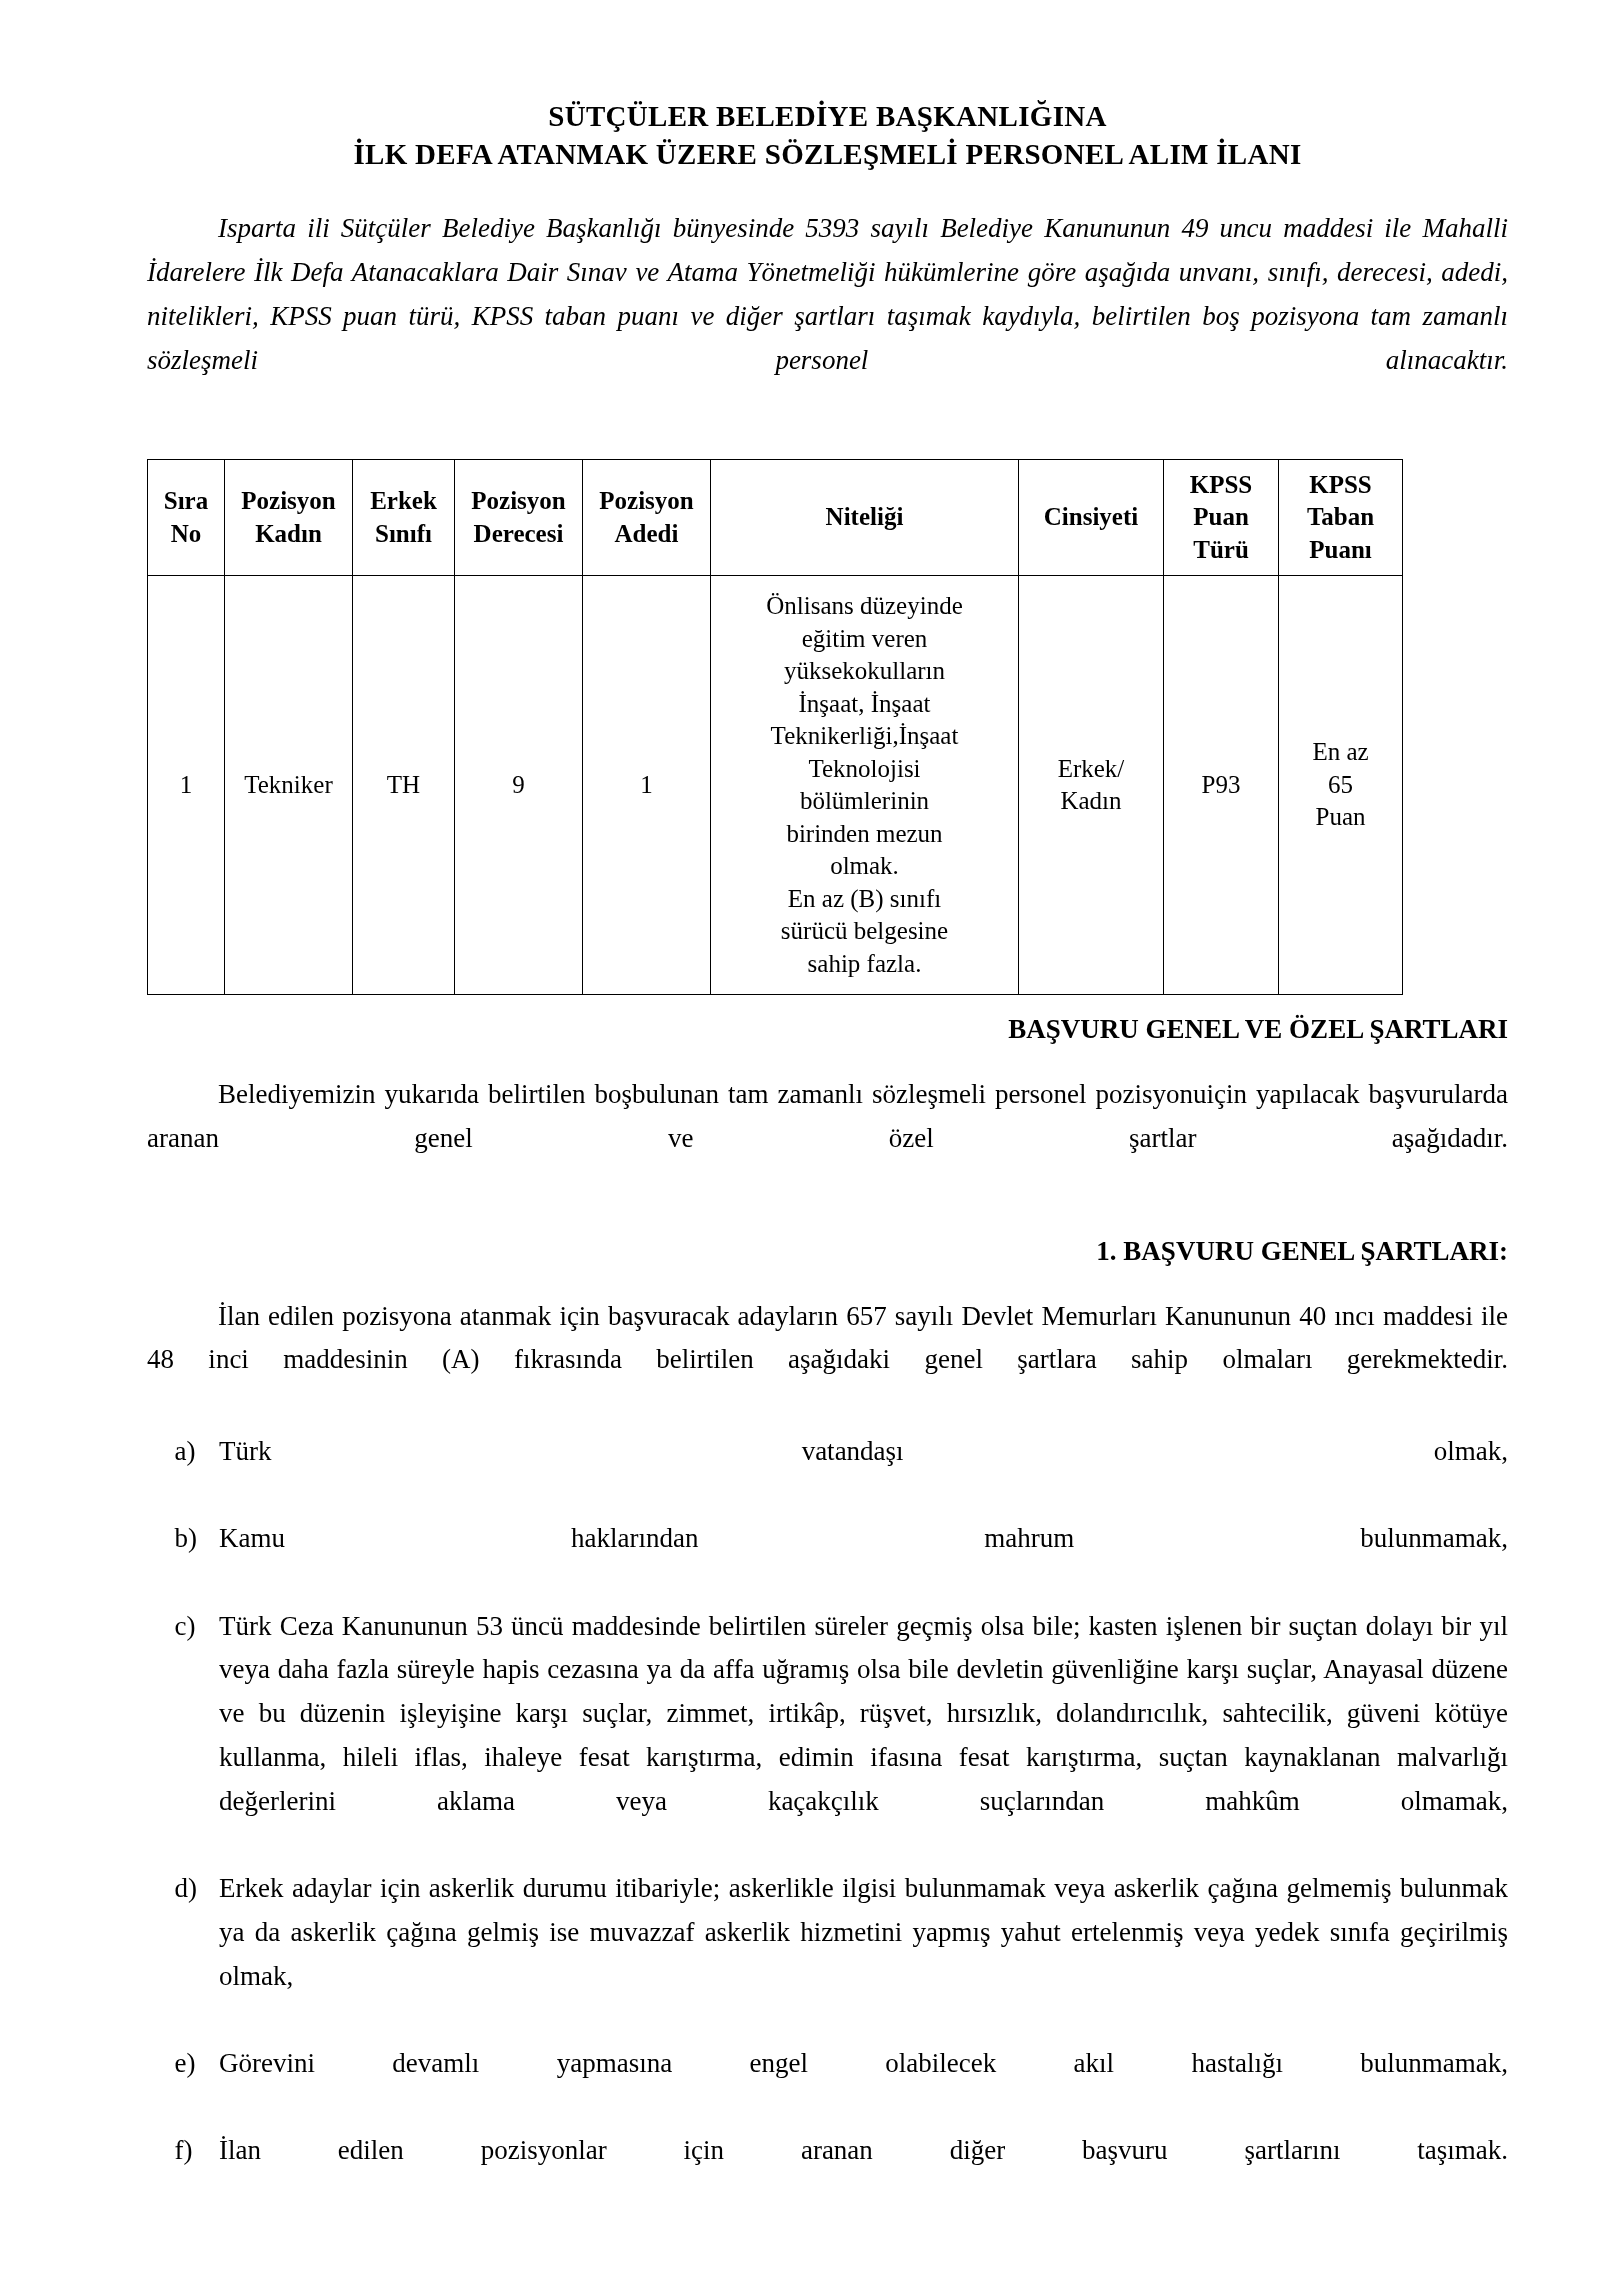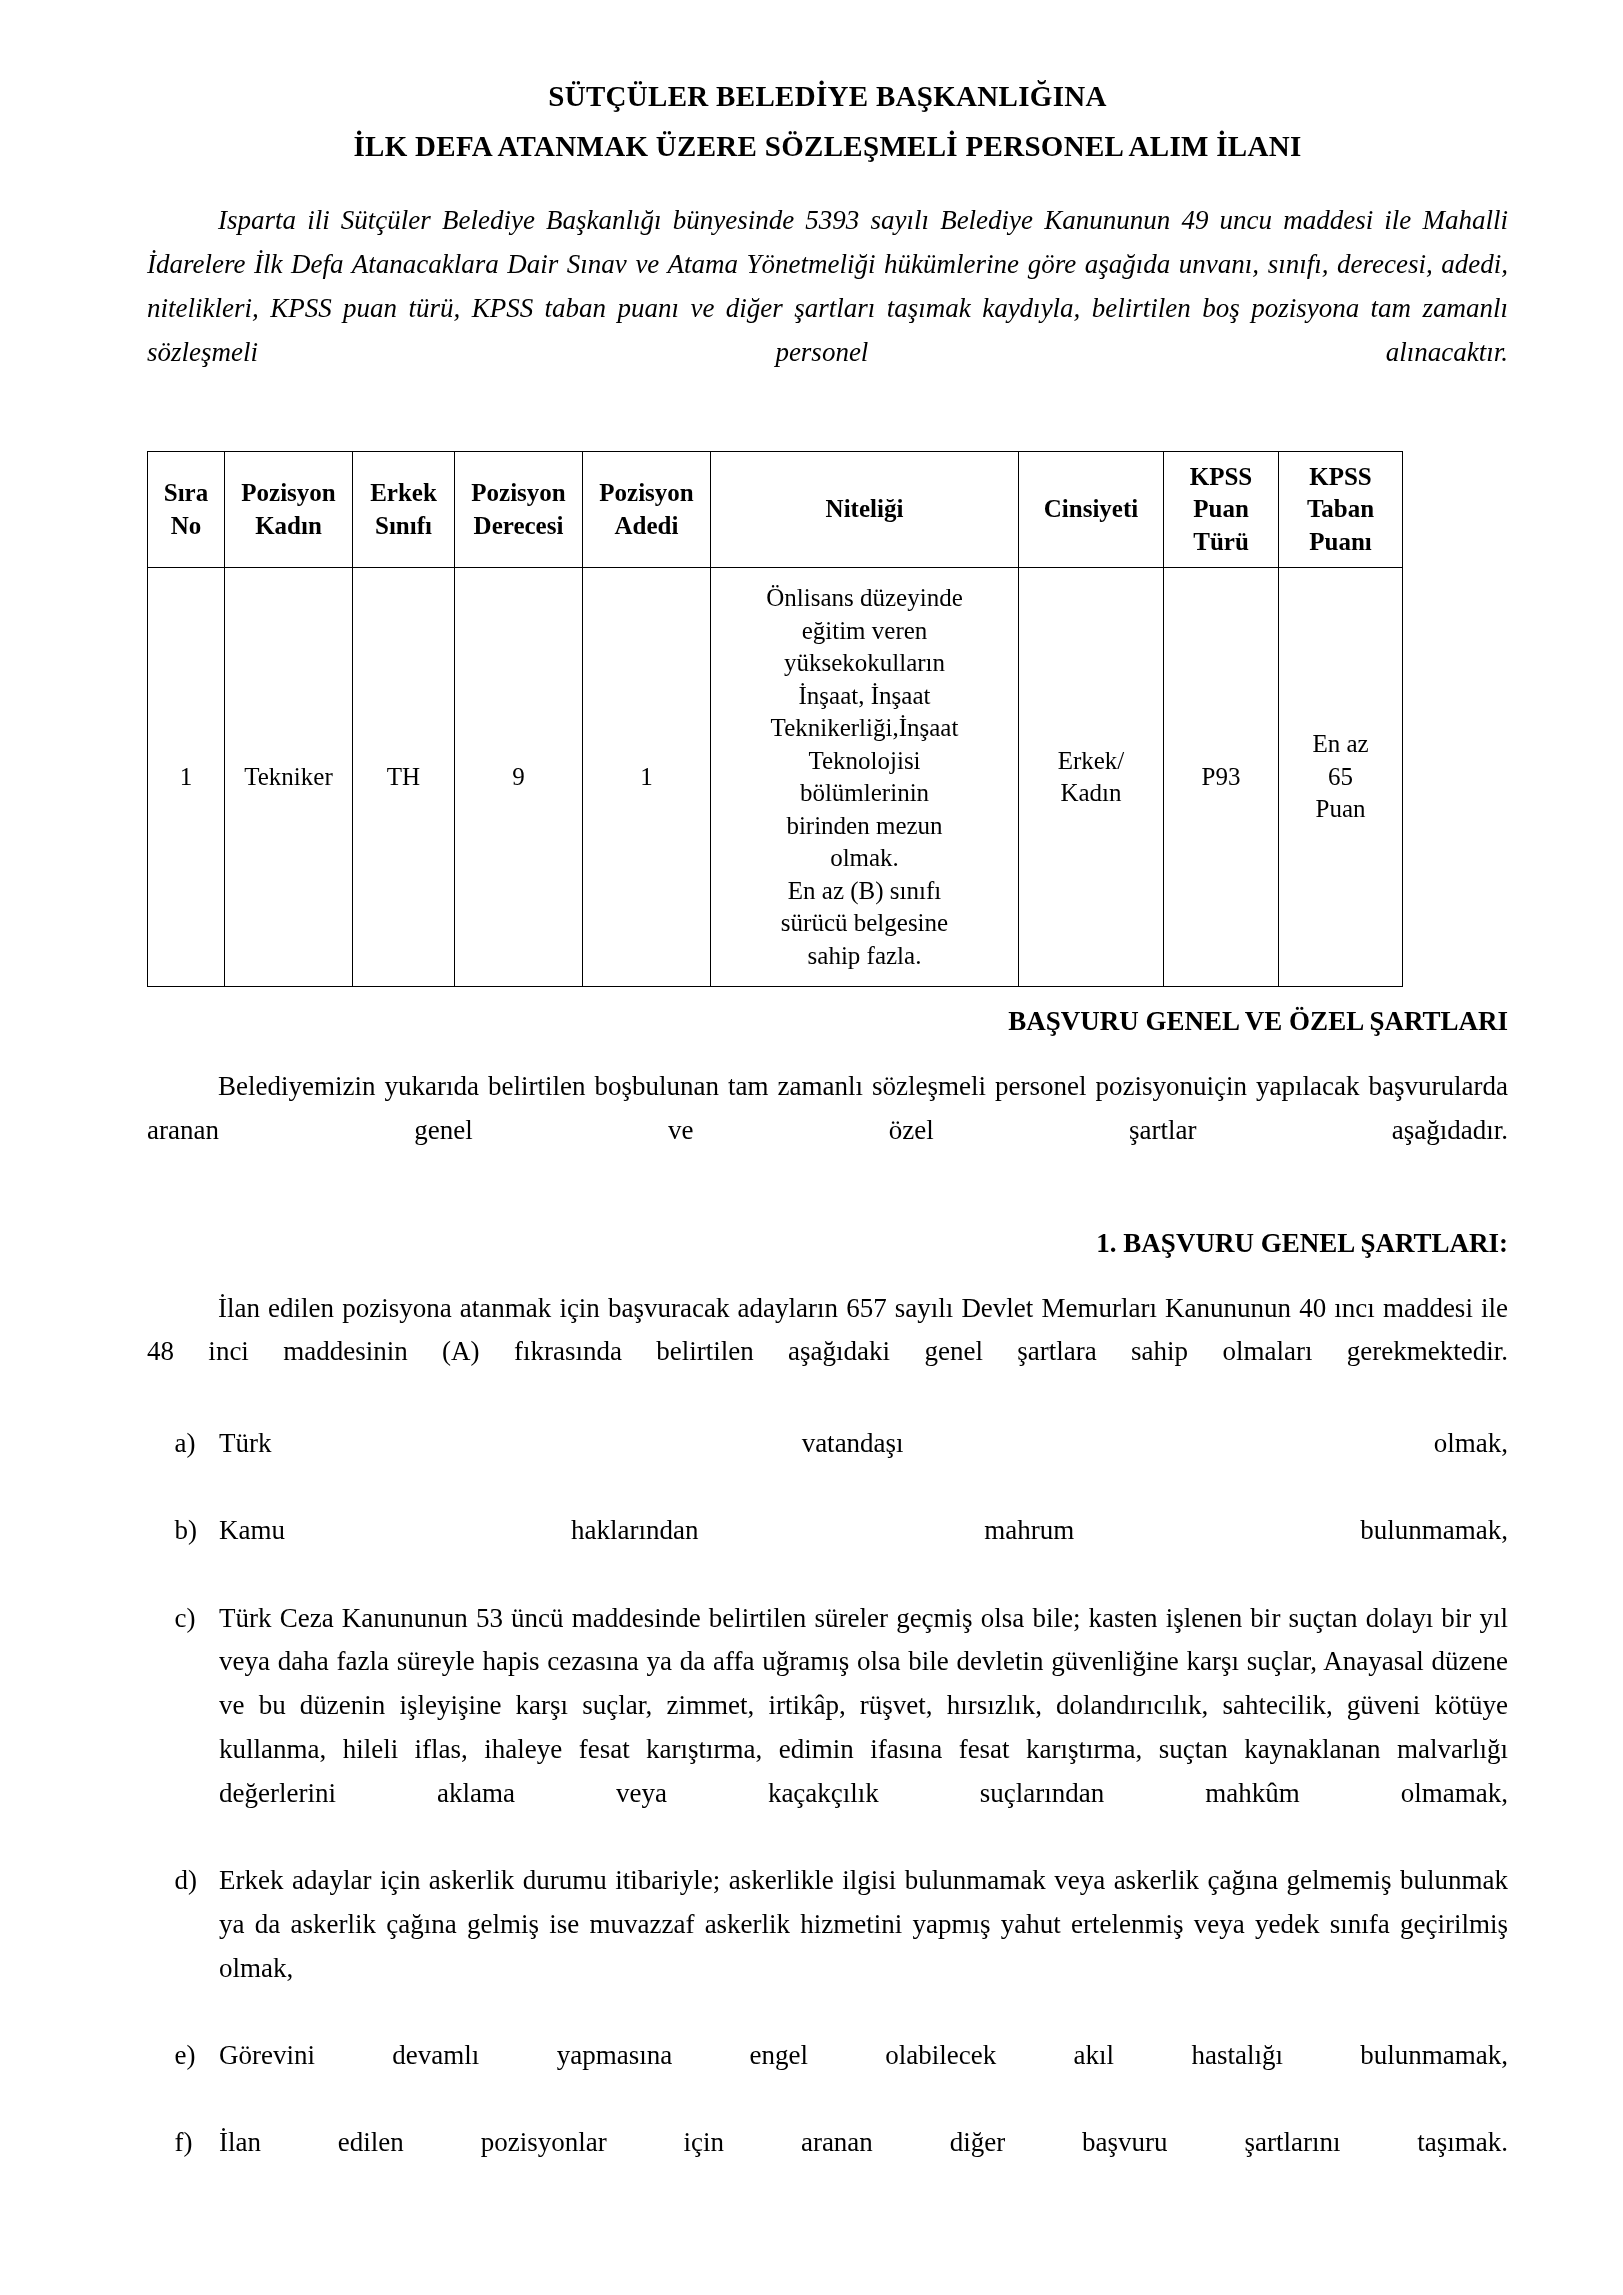--- a/index.html
+++ b/index.html
@@ -29,22 +29,22 @@
   }
 
   
   .doc-title {
     text-align: center;
     font-weight: bold;
     font-size: 29px;
     line-height: 1.30;
     letter-spacing: 0.3px;
   }
-  .doc-title .line-1 { display: block; padding-top: 78px; }
-  .doc-title .line-2 { display: block; margin-top: 12px; }
+  .doc-title .line-1 { display: block; padding-top: 98px; }
+  .doc-title .line-2 { display: block; }
 
   
   .para {
     font-size: 27px;
     line-height: 1.62;
     text-align: justify;
     text-justify: inter-word;
     margin: 0;
   }
   .para-intro {

